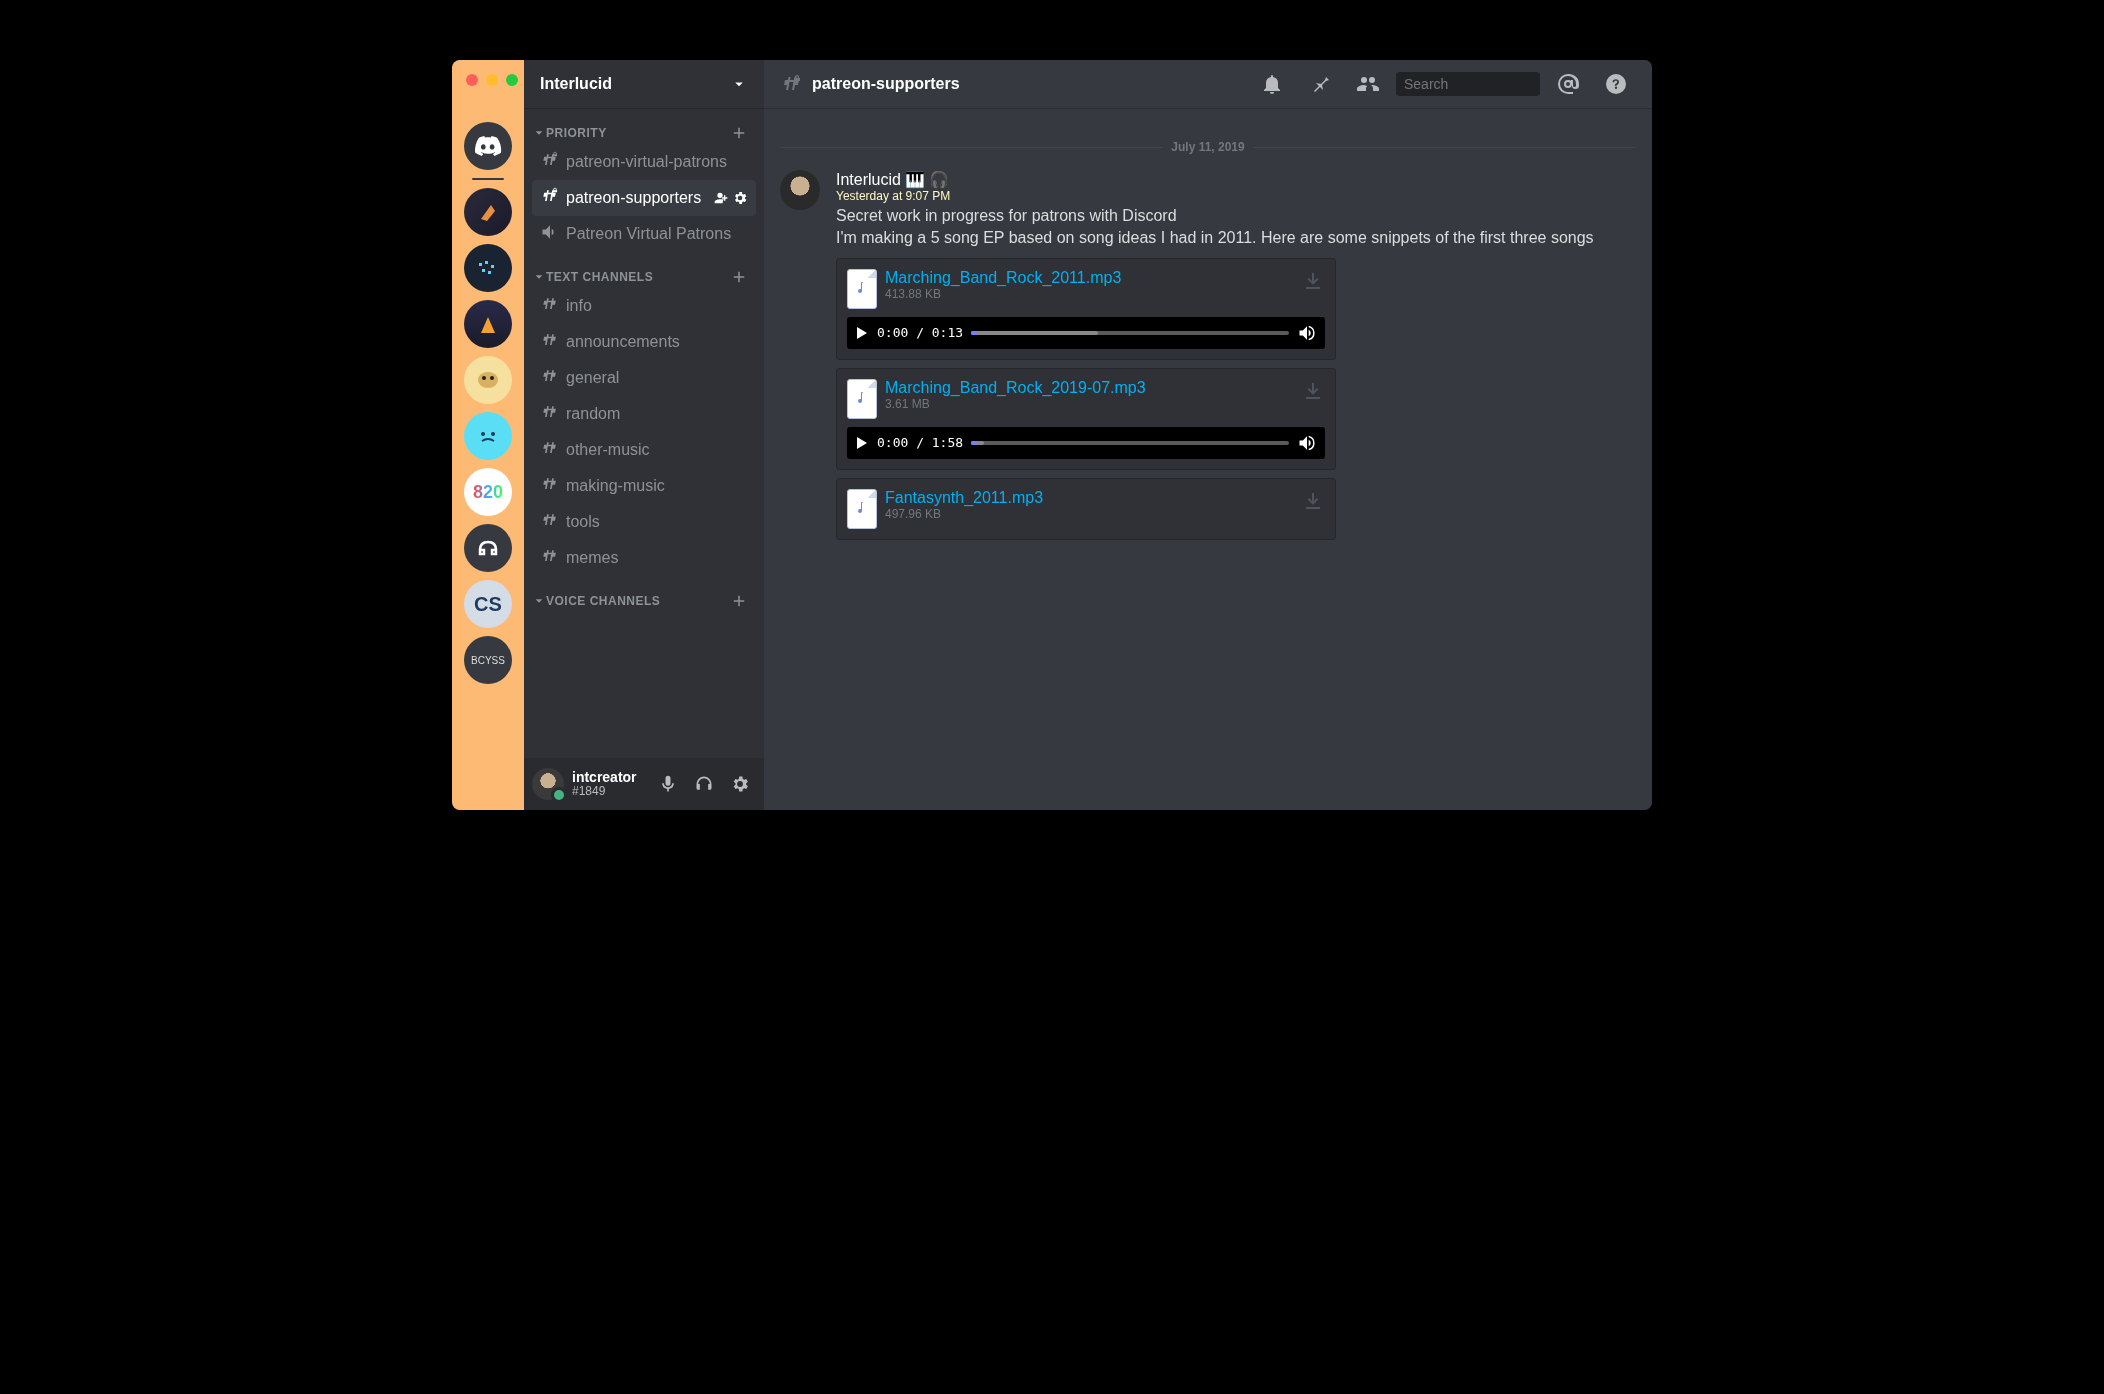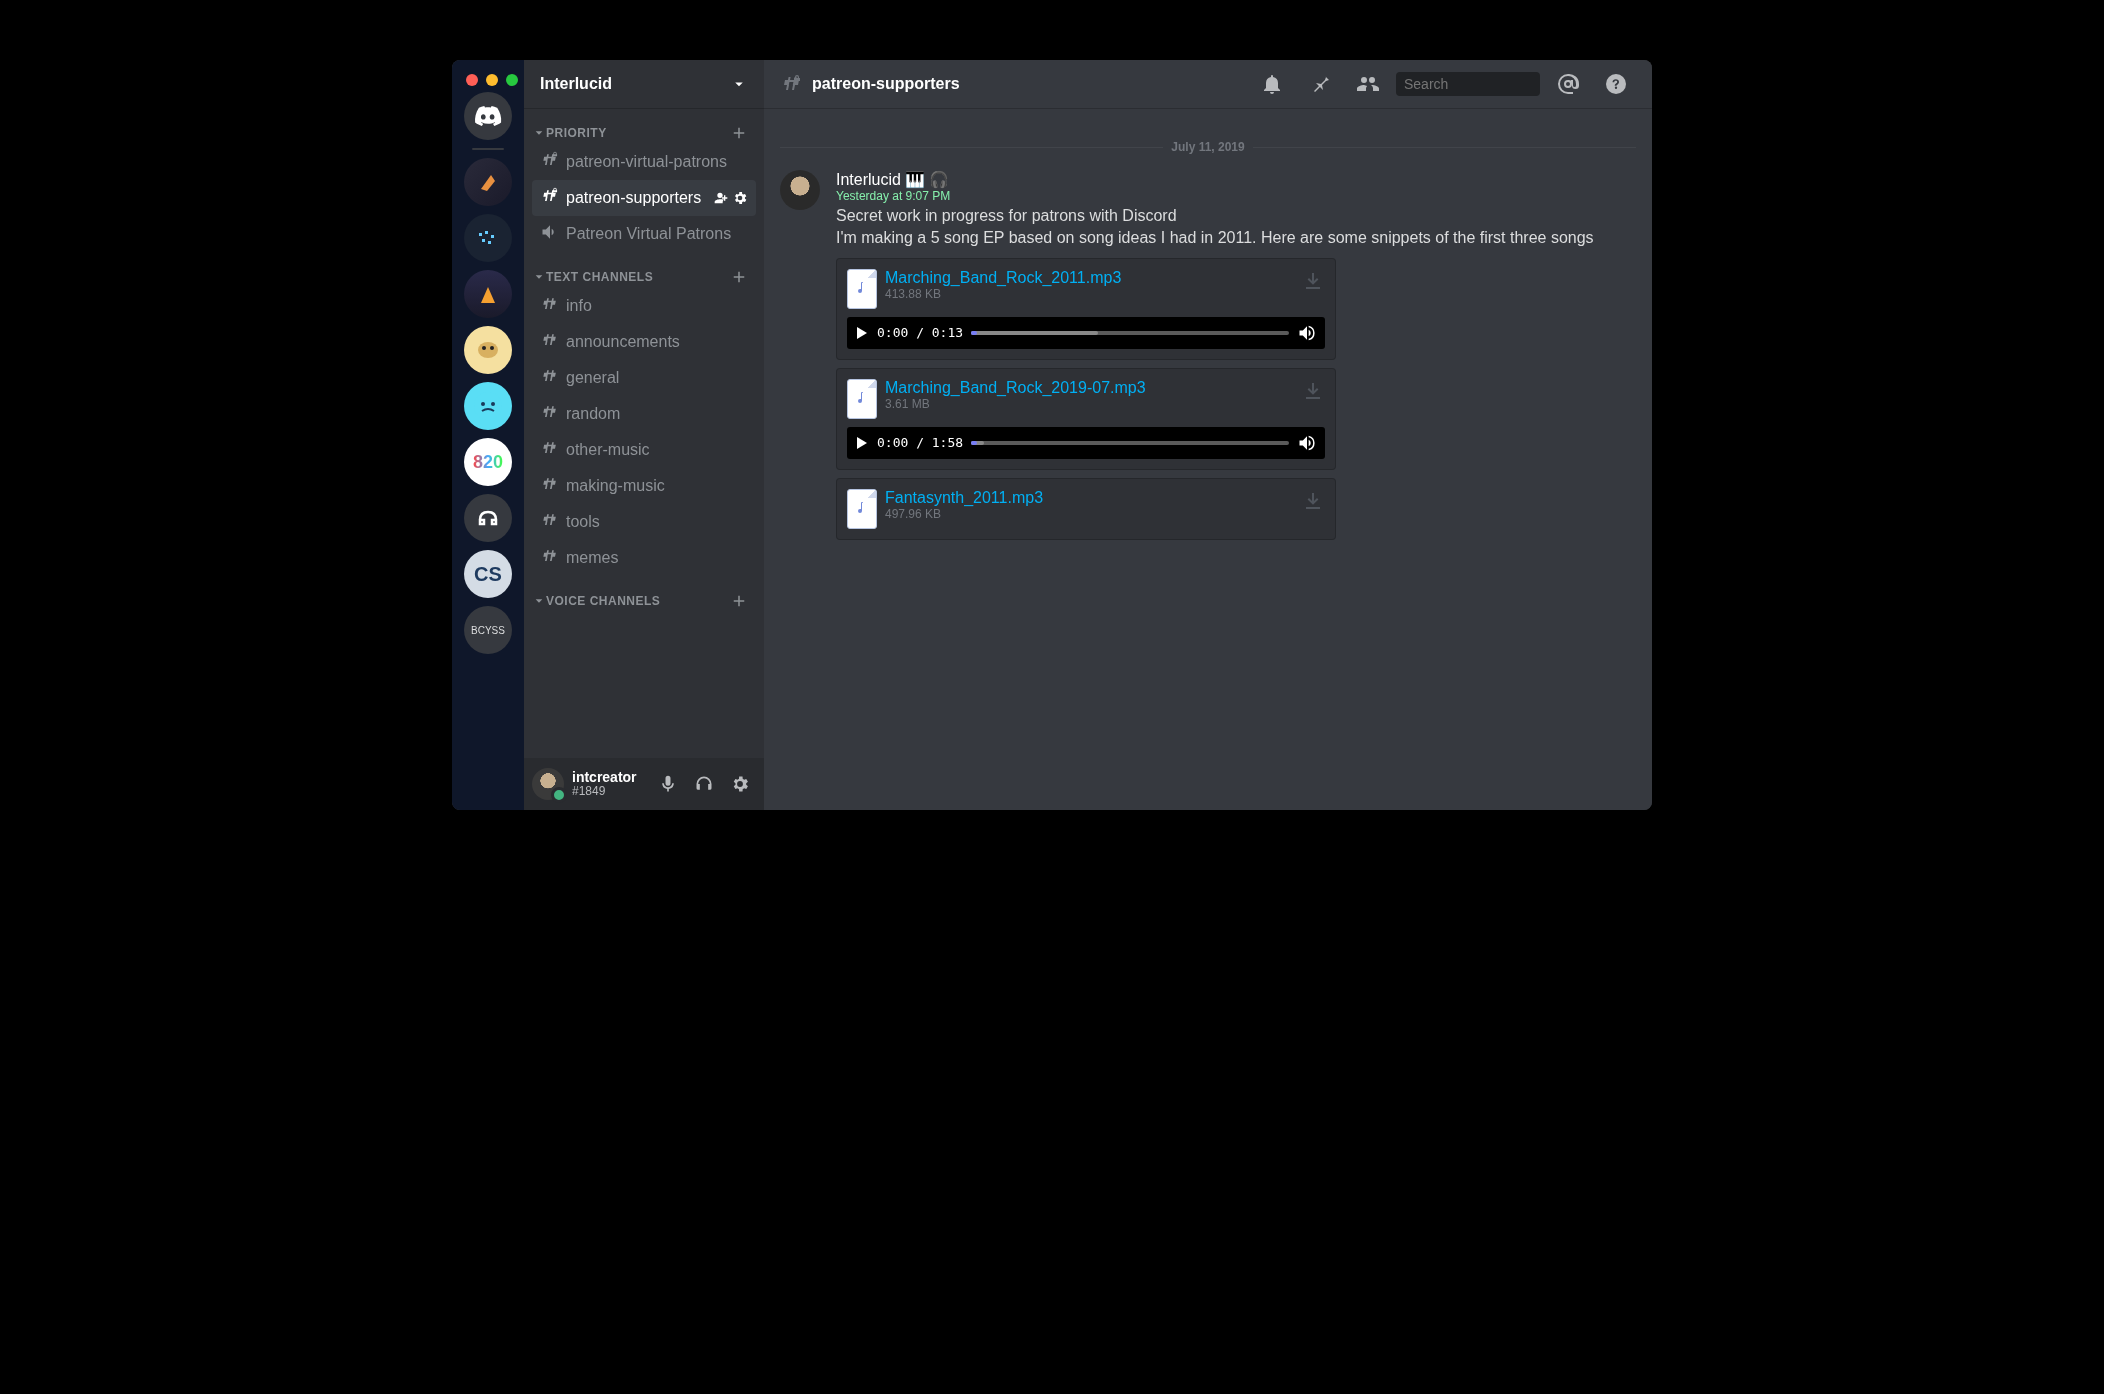--- a/index.html
+++ b/index.html
@@ -2,21 +2,21 @@
 <html><head>
 <meta charset="utf-8">
 <style>
 * { margin: 0; padding: 0; box-sizing: border-box; font-family: -apple-system, "Helvetica Neue", Arial, sans-serif; }
 body { background: #000; width: 2104px; height: 1394px; padding: 60px 80px; }
 .window { width: 1200px; height: 750px; background: #36393f; border-radius: 8px; overflow: hidden; display: flex; position: relative; box-shadow: 0 8px 40px rgba(0,0,0,0.7); margin: 0 auto; }
 .traffic { position: absolute; top: 14px; left: 14px; display: flex; gap: 8px; z-index: 10; }
 .tl { width: 12px; height: 12px; border-radius: 50%; }
 .tl.red { background: #ff5f56; } .tl.yel { background: #ffbd2e; } .tl.grn { background: #27c93f; }
 
-.servers { width: 72px; background: #0f172a; display: flex; flex-direction: column; align-items: center; padding-top: 32px; gap: 8px; }
+.servers { width: 72px; background: #fdba74; display: flex; flex-direction: column; align-items: center; padding-top: 62px; gap: 8px; }
 .server { width: 48px; height: 48px; border-radius: 50%; background: #36393f; display: flex; align-items: center; justify-content: center; color: #dcddde; font-size: 11px; font-weight: 400; cursor: pointer; overflow: hidden; }
 .server.home { background: #36393f; }
 .server.home svg { width: 28px; height: 20px; fill: #fff; }
 .server.img1 { background: linear-gradient(135deg,#2a2a3a,#1a1a2a); }
 .server.img2 { background: #1a2332; }
 .server.img3 { background: linear-gradient(#2a2a4a,#1a1a2a); }
 .server.img4 { background: #f5e0a0; }
 .server.img5 { background: #5adef5; }
 .server.img6 { background: #fff; color:#000; font-weight:700; font-size:18px; }
 .server.img7 { background: #36393f; }
@@ -63,21 +63,21 @@
 
 .messages { flex: 1; overflow-y: auto; padding: 16px; }
 .date-div { display: flex; align-items: center; margin: 16px 0; }
 .date-div .line { flex: 1; height: 1px; background: rgba(255,255,255,0.06); }
 .date-div .date { color: #72767d; font-size: 12px; padding: 0 8px; font-weight: 600; }
 .msg { display: flex; gap: 16px; margin-top: 8px; }
 .msg-av { width: 40px; height: 40px; border-radius: 50%; background: radial-gradient(circle at 50% 40%, #c8b090 30%, #2a2a2a 31%); flex-shrink: 0; }
 .msg-body { flex: 1; min-width: 0; }
 .msg-head { display: flex; align-items: baseline; gap: 0; margin-bottom: 2px; flex-direction: column; }
 .msg-name { color: #fff; font-weight: 500; font-size: 16px; }
-.msg-time { color: #86efac; font-size: 12px; }
+.msg-time { color: #fef9c3; font-size: 12px; }
 .msg-txt { color: #dcddde; font-size: 16px; line-height: 1.4; }
 
 .attach { background: #2f3136; border: 1px solid rgba(0,0,0,0.2); border-radius: 4px; padding: 10px; margin-top: 8px; max-width: 500px; }
 .attach-head { display: flex; gap: 8px; align-items: flex-start; }
 .file-ic { width: 30px; height: 40px; background: #fff; border: 1px solid #b6c4e0; border-radius: 3px; display: flex; align-items: center; justify-content: center; flex-shrink: 0; position: relative; }
 .file-ic::before { content:''; position:absolute; top:0; right:0; width:8px; height:8px; background: linear-gradient(135deg, transparent 50%, #d0d8ec 50%); }
 .file-ic svg { width: 14px; height: 18px; fill: #7289da; }
 .file-info { flex: 1; min-width: 0; }
 .file-name { color: #00b0f4; font-size: 16px; cursor: pointer; white-space: nowrap; overflow: hidden; text-overflow: ellipsis; }
 .file-size { color: #72767d; font-size: 12px; }

